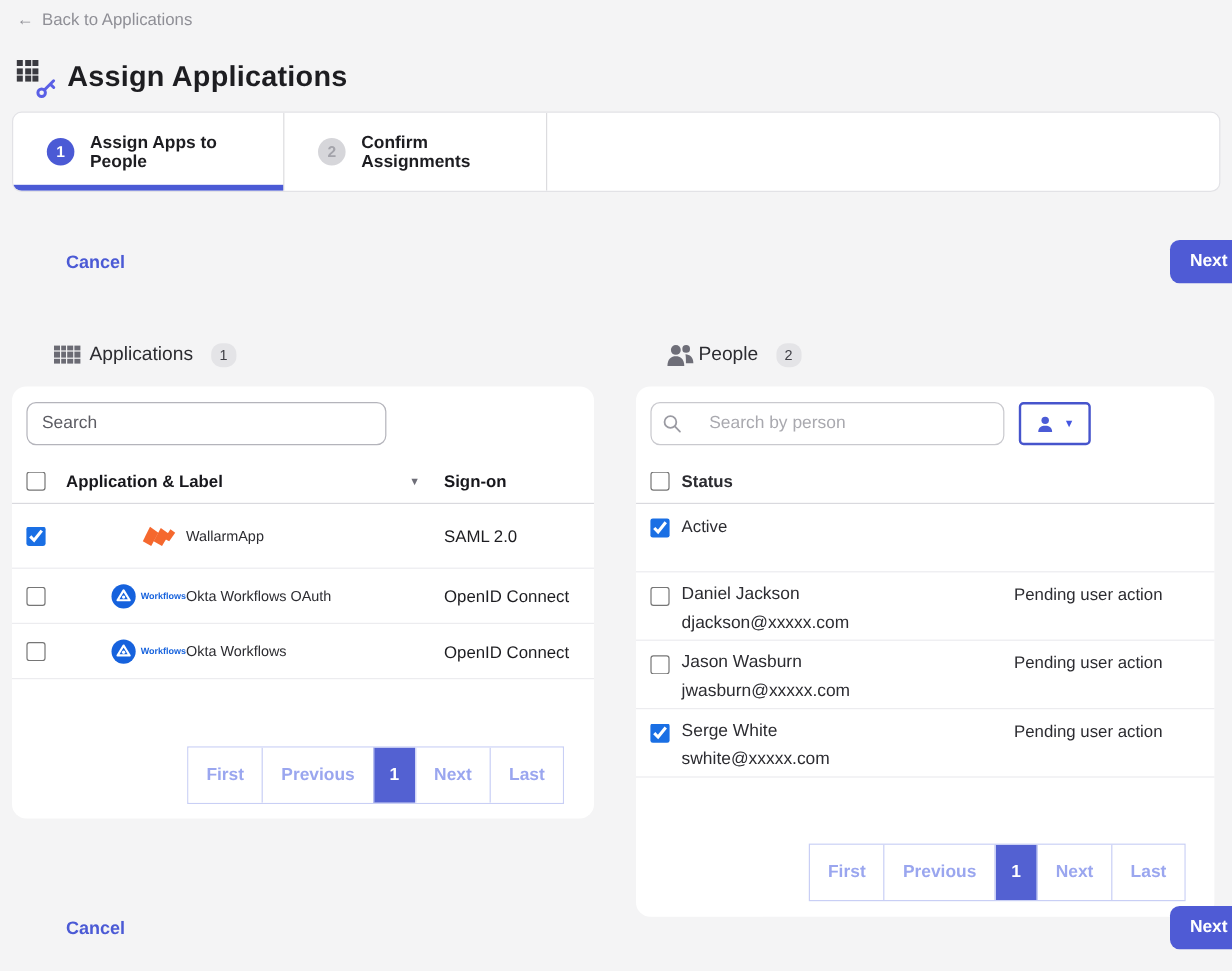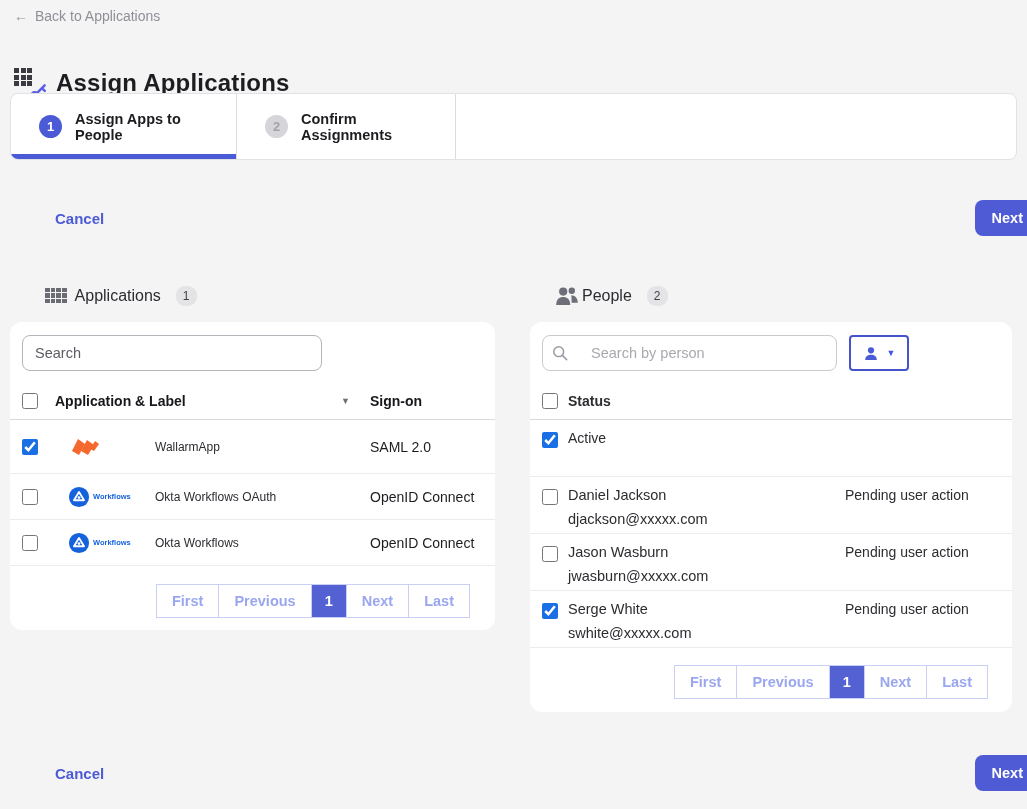--- a/index.html
+++ b/index.html
@@ -13,21 +13,21 @@
   }
   a { text-decoration: none; cursor: pointer; }
 
   
   .back-link {
     position:absolute; top:8px; left:14px;
     font-size:14px; color:#8f8f96;
     display:flex; align-items:center; gap:7px;
   }
   .page-title-row {
-    position:absolute; top:68px; left:14px;
+    position:absolute; top:50px; left:14px;
     display:flex; align-items:center; gap:10px;
   }
   .page-title { font-size:24px; font-weight:700; color:#1d1d21; letter-spacing:.2px; }
 
   .title-icon { position:relative; width:32px; height:30px; }
   .grid-icon { display:grid; }
   .grid-icon i { display:block; background:#6b6b74; }
   .grid-icon.dark i { background:#3a3a40; }
   .title-icon .grid-icon {
     grid-template-columns:repeat(3,5px); grid-auto-rows:5px; gap:1.5px;
@@ -127,38 +127,38 @@
   .apps-table .cell-check { width:45px; }
   .people-table .cell-check { width:38px; }
   .cell-main { flex:1; display:flex; align-items:center; }
   .sort-icon { margin-left:auto; margin-right:20px; font-size:9px; color:#6e6e78; }
   .cell-signon { width:125px; font-size:14px; }
   .cell-status { width:167px; font-size:14px; color:#2c2c31; }
 
   .app-row { display:flex; align-items:center; border-bottom:1px solid #ececef; }
   .app-row.tall { height:54px; }
   .app-row.short { height:46px; }
-  .app-logo-box { width:100px; flex:none; display:flex; align-items:center; justify-content:flex-start; padding-left:13px; }
+  .app-logo-box { width:100px; flex:none; display:flex; align-items:center; justify-content:flex-end; padding-left:13px; }
   .app-name { flex:1; font-size:12px; color:#2c2c31; }
   .wf-logo { display:flex; align-items:center; gap:3px; }
   .wf-text { font-size:7.5px; font-weight:700; color:#1662dd; }
 
   .person-row { display:flex; align-items:flex-start; border-bottom:1px solid #ececef; height:57px; padding-top:10px; }
   .p-check { flex:none; display:flex; padding-left:12px; width:38px; padding-top:2px; }
   .p-main { flex:1; display:flex; flex-direction:column; gap:8px; }
   .p-name { font-size:14.5px; color:#2c2c31; }
   .p-username { font-size:14.5px; color:#2c2c31; }
 
   
   .pagination-row { display:flex; justify-content:flex-end; }
   .apps-card .pagination-row { padding:18px 25px 12px 0; }
   .people-card .pagination-row { padding:17px 24px 13px 0; }
   .pagination {
     display:inline-flex; border:1px solid #c9cff5; border-radius:0;
-    overflow:hidden; height:34px;
+    overflow:hidden; height:48px;margin-top:38px;
   }
   .page-item {
     display:flex; align-items:center; padding:0 15px;
     font-size:14.5px; font-weight:700; color:#9aa6ef;
     border-left:1px solid #c9cff5; cursor:pointer; background:#fff;
   }
   .page-item:first-child { border-left:none; }
   .page-item.active { background:#5361d2; color:#fff; padding:0 13px; }
 </style>
 </head>

